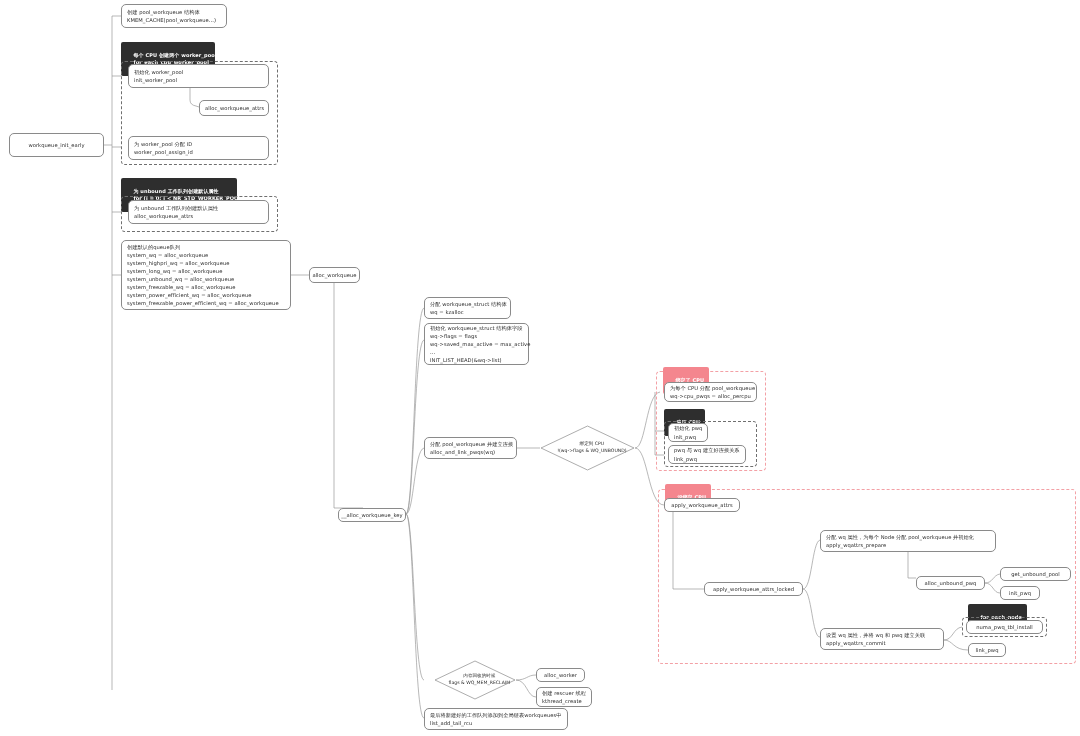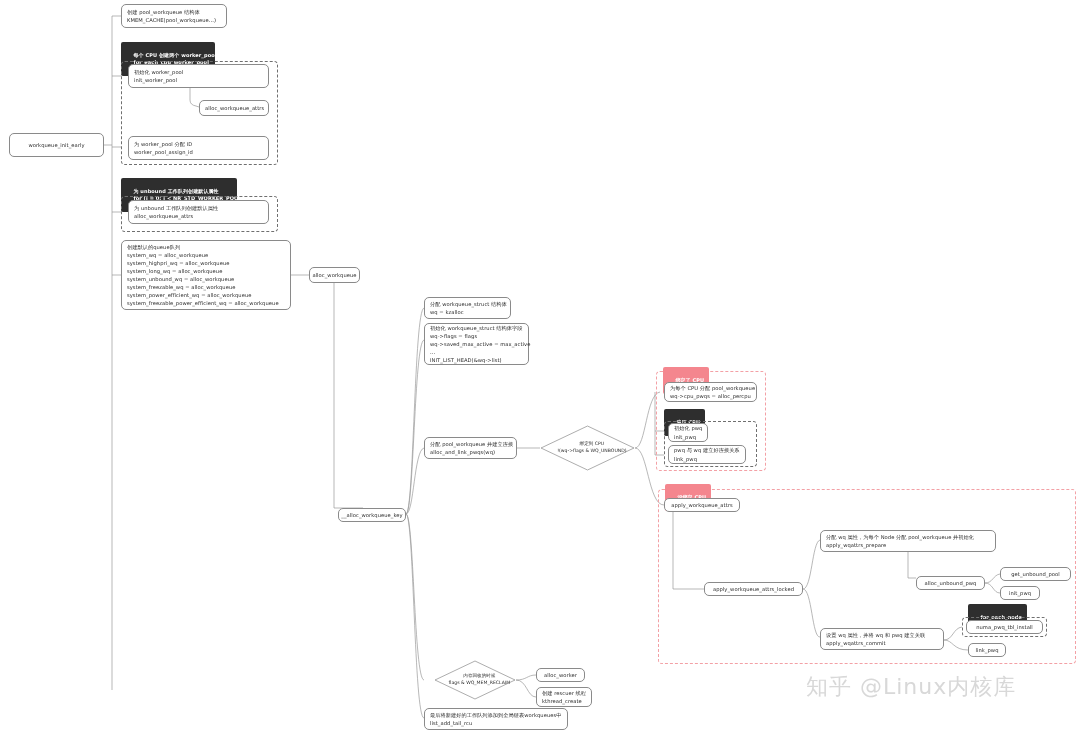--- a/index.html
+++ b/index.html
@@ -349,15 +349,14 @@
   <div class="node" style="left:536px; top:687px; width:56px; height:20px;">
     <span class="ln">创建 rescuer 线程</span>
     <span class="ln">kthread_create</span>
   </div>
 
   <div class="node" style="left:424px; top:708px; width:144px; height:22px;">
     <span class="ln">最后将新建好的工作队列添加到全局链表workqueues中</span>
     <span class="ln">list_add_tail_rcu</span>
   </div>
 
-  <div class="watermark" style="left:806px; top:672px;">知乎 @Linux内核库</div>
 
 </div>
 
 </body></html>

